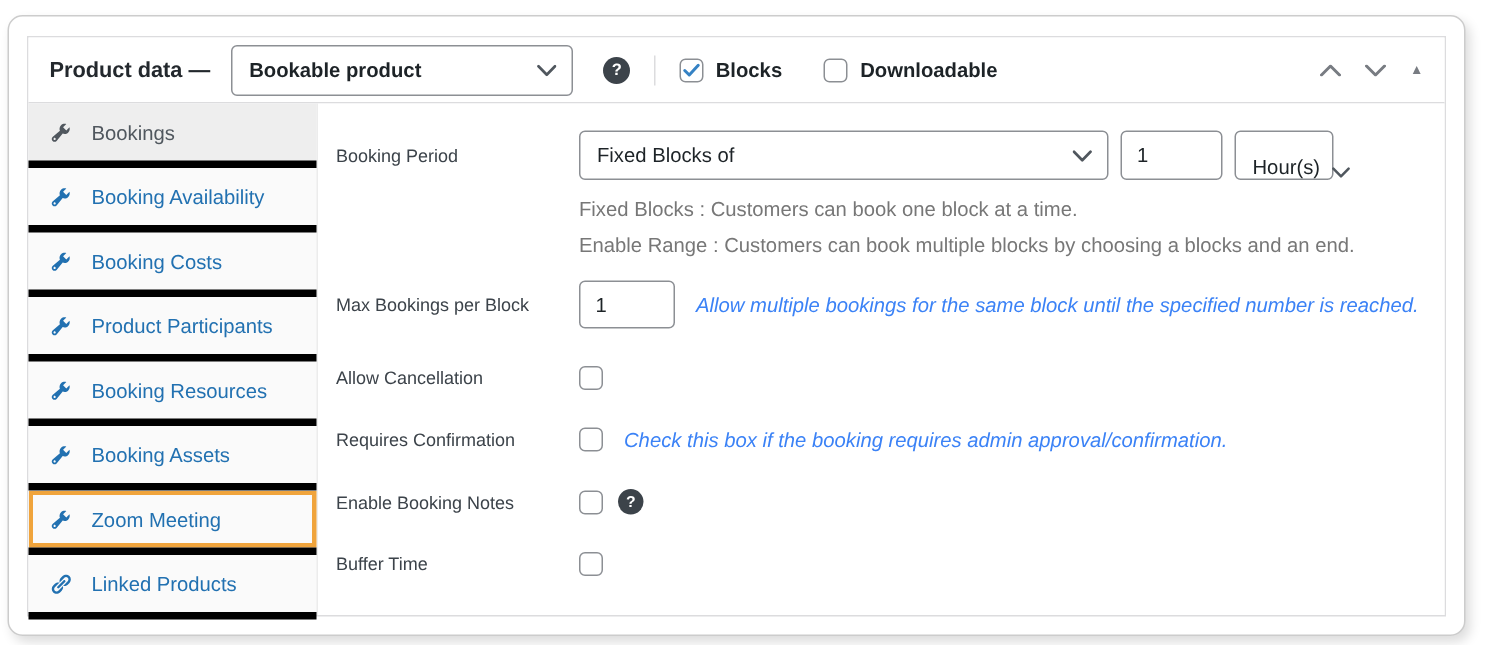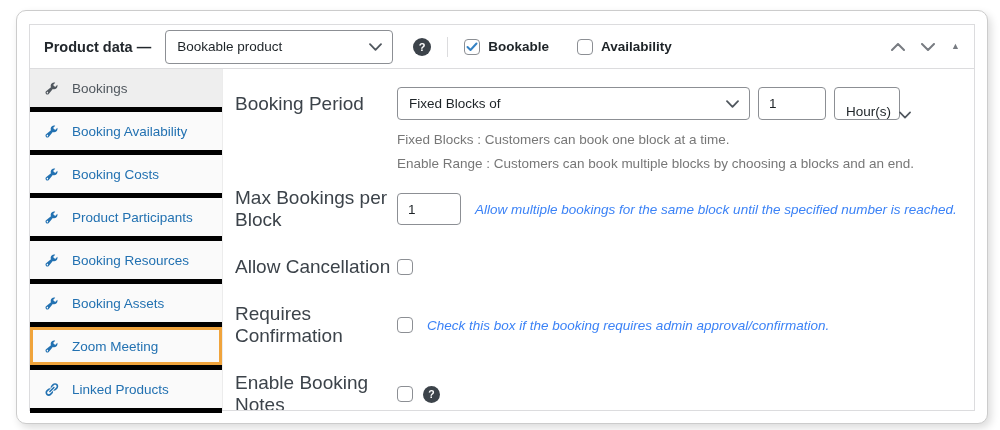--- a/index.html
+++ b/index.html
@@ -1,37 +1,37 @@
 <!DOCTYPE html>
 <html><head>
 <meta charset="utf-8">
 <style>
   * { margin:0; padding:0; box-sizing:border-box; }
   html,body { width:1000px; height:430px; background:#ffffff; font-family:"Liberation Sans", sans-serif; }
   .shot-frame {
-    position:absolute; left:16px; top:10px; width:972px; height:414px;
+    position:absolute; left:5px; top:10px; width:972px; height:414px;
     background:#fff; border:1px solid #cccccc; border-radius:10px;
     box-shadow:3px 4px 8px rgba(0,0,0,.14);
   }
   .panel {
     position:absolute; left:12px; top:13px; right:12px; bottom:12px;
     border:1px solid #dcdcde; background:#fff; display:flex; flex-direction:column;
   }
   
   .panel-header {
     height:44px; flex:0 0 44px; display:flex; align-items:center;
     padding:0 14px; border-bottom:1px solid #dcdcde; background:#fff;
   }
   .panel-title { font-size:14.5px; font-weight:700; color:#23282d; white-space:nowrap; }
   .fake-select {
     display:flex; align-items:center; justify-content:space-between;
     border:1px solid #8c8f94; border-radius:4px; background:#fff;
     height:34px; padding:0 10px 0 11px; cursor:pointer; color:#1d2327; font-size:13.5px;
   }
-  .product-type-select { width:228px; margin-left:14px; font-weight:400; }
+  .product-type-select { width:228px; margin-left:14px; font-weight:700; }
   .chev { flex:0 0 auto; margin-left:8px; }
   .help-tip {
     width:18px; height:18px; border-radius:50%; background:#3c434a; color:#fff;
     font-size:11px; font-weight:700; display:flex; align-items:center; justify-content:center;
     margin-left:20px; cursor:pointer; flex:0 0 auto;
   }
   .v-sep { width:1px; height:20px; background:#dcdcde; margin:0 16px; }
   .cb {
     width:16px; height:16px; border:1px solid #8c8f94; border-radius:4px; background:#fff;
     display:inline-flex; align-items:center; justify-content:center; cursor:pointer; flex:0 0 auto;
@@ -48,21 +48,21 @@
   .side-item {
     height:43px; display:flex; align-items:center; gap:13px; padding-left:14px;
     border-bottom:5px solid #000000; font-size:13.5px; color:#2271b1; cursor:pointer; position:relative;
   }
   .side-item .icon { display:flex; align-items:center; color:inherit; }
   .side-item.active { background:#eeeeee; color:#50575e; }
   .side-item.highlighted { box-shadow:inset 0 0 0 3px #f0a43c; }
   
   .content { flex:1; background:#fff; padding:18px 14px 0 12px; overflow:hidden; }
   .row { display:flex; align-items:center; }
-  .row-label { width:162px; flex:0 0 162px; font-size:19px; color:#3c434a; }
+  .row-label { width:162px; flex:0 0 162px; font-size:12px; color:#3c434a; }
   .period-select { width:353px; height:33px; }
   .small-input {
     width:68px; height:33px; border:1px solid #8c8f94; border-radius:4px;
     font-size:13.5px; color:#1d2327; padding:0 10px; margin-left:8px; background:#fff;
     font-family:"Liberation Sans", sans-serif;
   }
   .unit-select { width:66px; height:33px; margin-left:8px;align-items:flex-end; }
   .desc { color:#777777; font-size:13.5px; margin-left:162px; }
   .desc-inline { font-style:italic; color:#3b82f6; font-size:13.5px; margin-left:14px; }
   .mt10 { margin-top:12px; } .mt8 { margin-top:9px; }
@@ -89,24 +89,24 @@
 
       <span class="help-tip">?</span>
 
       <span class="v-sep"></span>
 
       <span class="cb">
         <svg width="12" height="10" viewBox="0 0 12 10">
             <polyline points="1.5,5 4.5,8 10.5,1.5" fill="none" stroke="#3582c4" stroke-width="2" stroke-linecap="round" stroke-linejoin="round"></polyline>
           </svg>
       </span>
-      <span class="cb-label">Bookable</span>
+      <span class="cb-label">Blocks</span>
 
       <span class="cb hdr-gap"></span>
-      <span class="cb-label">Availability</span>
+      <span class="cb-label">Downloadable</span>
 
       <div class="hdr-right">
         <span class="icon-btn">
           <svg width="14" height="8" viewBox="0 0 14 8">
               <polyline points="1,7 7,1 13,7" fill="none" stroke="#787c82" stroke-width="2" stroke-linecap="round" stroke-linejoin="round"></polyline>
             </svg>
         </span>
         <span class="icon-btn">
           <svg width="14" height="8" viewBox="0 0 14 8">
               <polyline points="1,1 7,7 13,1" fill="none" stroke="#787c82" stroke-width="2" stroke-linecap="round" stroke-linejoin="round"></polyline>

